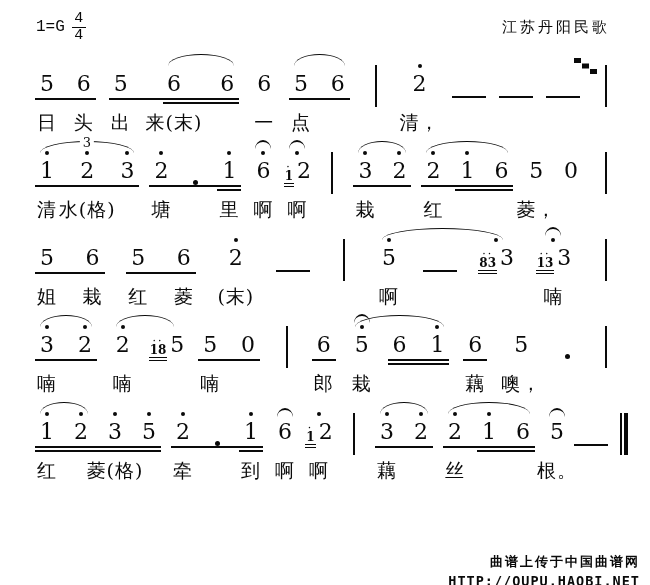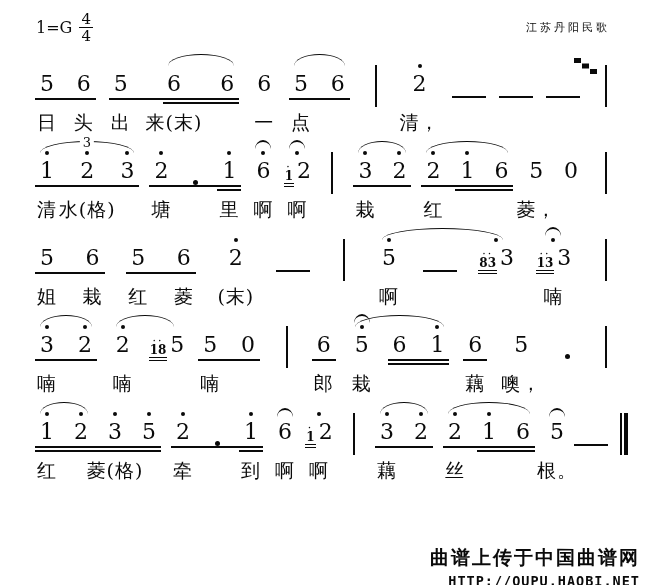--- a/index.html
+++ b/index.html
@@ -1,23 +1,23 @@
 <!DOCTYPE html>
 <html><head>
 <meta charset="utf-8">
 <style>
   html,body{margin:0;padding:0;background:#fff;width:650px;height:585px;overflow:hidden;}
   .page{position:relative;width:650px;height:585px;background:#fff;color:#0a0a0a;
         font-family:"DejaVu Serif","Liberation Serif",serif;}
   .title{margin-top:14px;text-align:center;font-size:24px;font-weight:700;letter-spacing:3px;}
   .keyrow{display:flex;justify-content:space-between;align-items:center;margin:10px 40px 0 36px;height:34px;}
-  .keysig{display:flex;align-items:center;font-size:16px;gap:7px;}
+  .keysig{display:flex;align-items:center;font-size:16px;gap:7px;font-family:Liberation Mono, monospace;}
   .meter{display:inline-flex;flex-direction:column;align-items:center;line-height:14px;font-size:15px;}
   .mbar{width:14px;height:0;border-top:1.6px solid #0a0a0a;margin:1px 0;}
-  .credit{font-size:11px;letter-spacing:3px;}
+  .credit{font-size:15px;letter-spacing:3px;}
   .score{margin:8px 28px 0 30px;}
   .mline{position:relative;height:86px;margin-bottom:1px;}
   .notesrow{display:flex;justify-content:space-between;align-items:flex-start;width:100%;}
   .tok{position:relative;display:flex;flex-direction:column;align-items:center;padding:0 5px;min-width:24px;}
   .top{height:18px;display:flex;flex-direction:column;align-items:center;justify-content:flex-end;}
   .hat{width:16px;height:7px;border-top:2px solid #0a0a0a;border-radius:50% 50% 0 0/100% 100% 0 0;margin-bottom:1px;}
   .hdot{width:4px;height:4px;border-radius:50%;background:#0a0a0a;margin:1px auto 2px;}
   .num{display:flex;align-items:flex-end;justify-content:center;height:28px;
        font-family:"DejaVu Serif","Liberation Serif",serif;font-size:22px;line-height:28px;}
   .glyph{line-height:28px;}
@@ -28,21 +28,21 @@
   .vbar{position:absolute;top:13px;height:42px;width:2px;background:#0a0a0a;left:50%;}
   .vbar.thin{left:calc(50% - 5px);}
   .vbar.thick{width:4px;left:calc(50% - 1px);}
   .dashline{width:34px;height:2.5px;background:#0a0a0a;margin-top:13px;}
   .middot{width:5px;height:5px;border-radius:50%;background:#0a0a0a;margin-top:12px;}
   .gliss{position:absolute;top:6px;right:-14px;}
   .beam{position:absolute;height:1.8px;background:#0a0a0a;}
   .slur{position:absolute;height:11px;border-top:1.8px solid #0a0a0a;border-radius:50% 50% 0 0/100% 100% 0 0;}
   .tri3{position:absolute;font-size:13px;background:#fff;padding:0 3px;transform:translateX(-50%);}
   .footer{position:absolute;right:10px;bottom:6px;text-align:right;}
-  .wm1{font-size:19px;font-weight:700;letter-spacing:2px;font-family:"DejaVu Sans","Liberation Sans",sans-serif;}
+  .wm1{font-size:13px;font-weight:700;letter-spacing:2px;font-family:"DejaVu Sans","Liberation Sans",sans-serif;}
   .wm2{font-size:13.5px;font-weight:700;letter-spacing:1px;margin-top:2px;
        font-family:"DejaVu Sans Mono","Liberation Mono",monospace;}
 </style>
 </head>
 <body>
 
 <div class="page">
   <div class="keyrow">
     <div class="keysig">
       <span>1=G</span>

